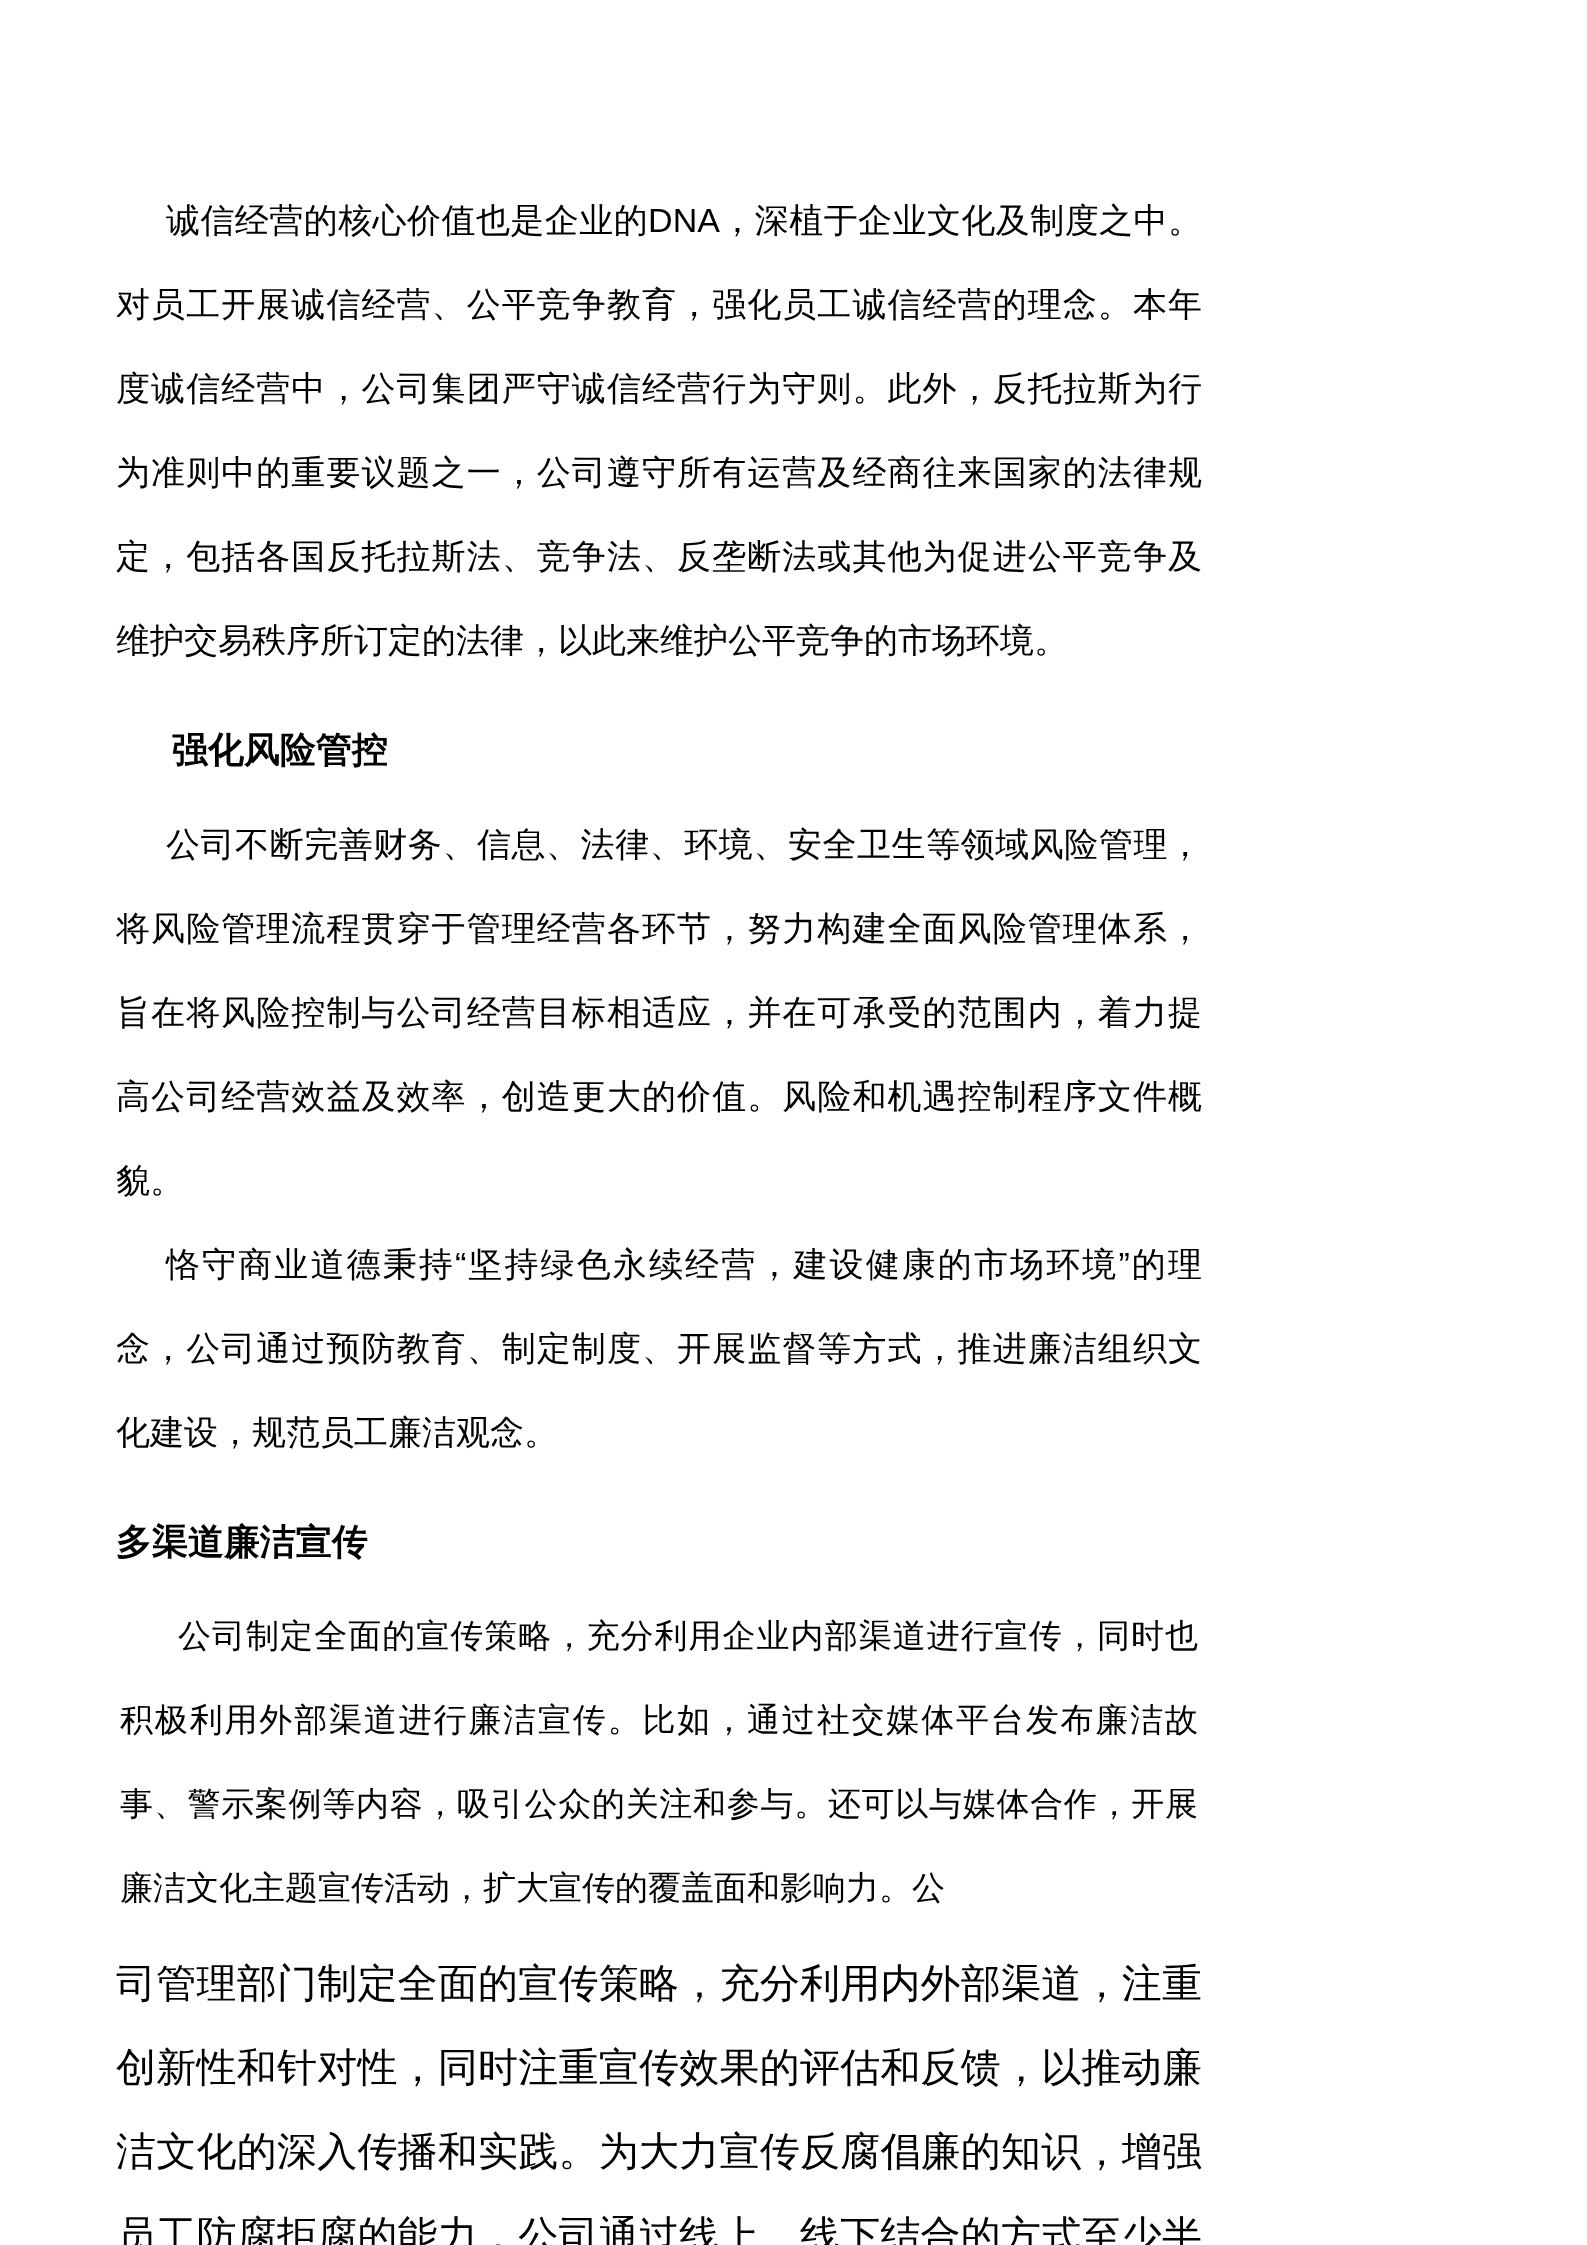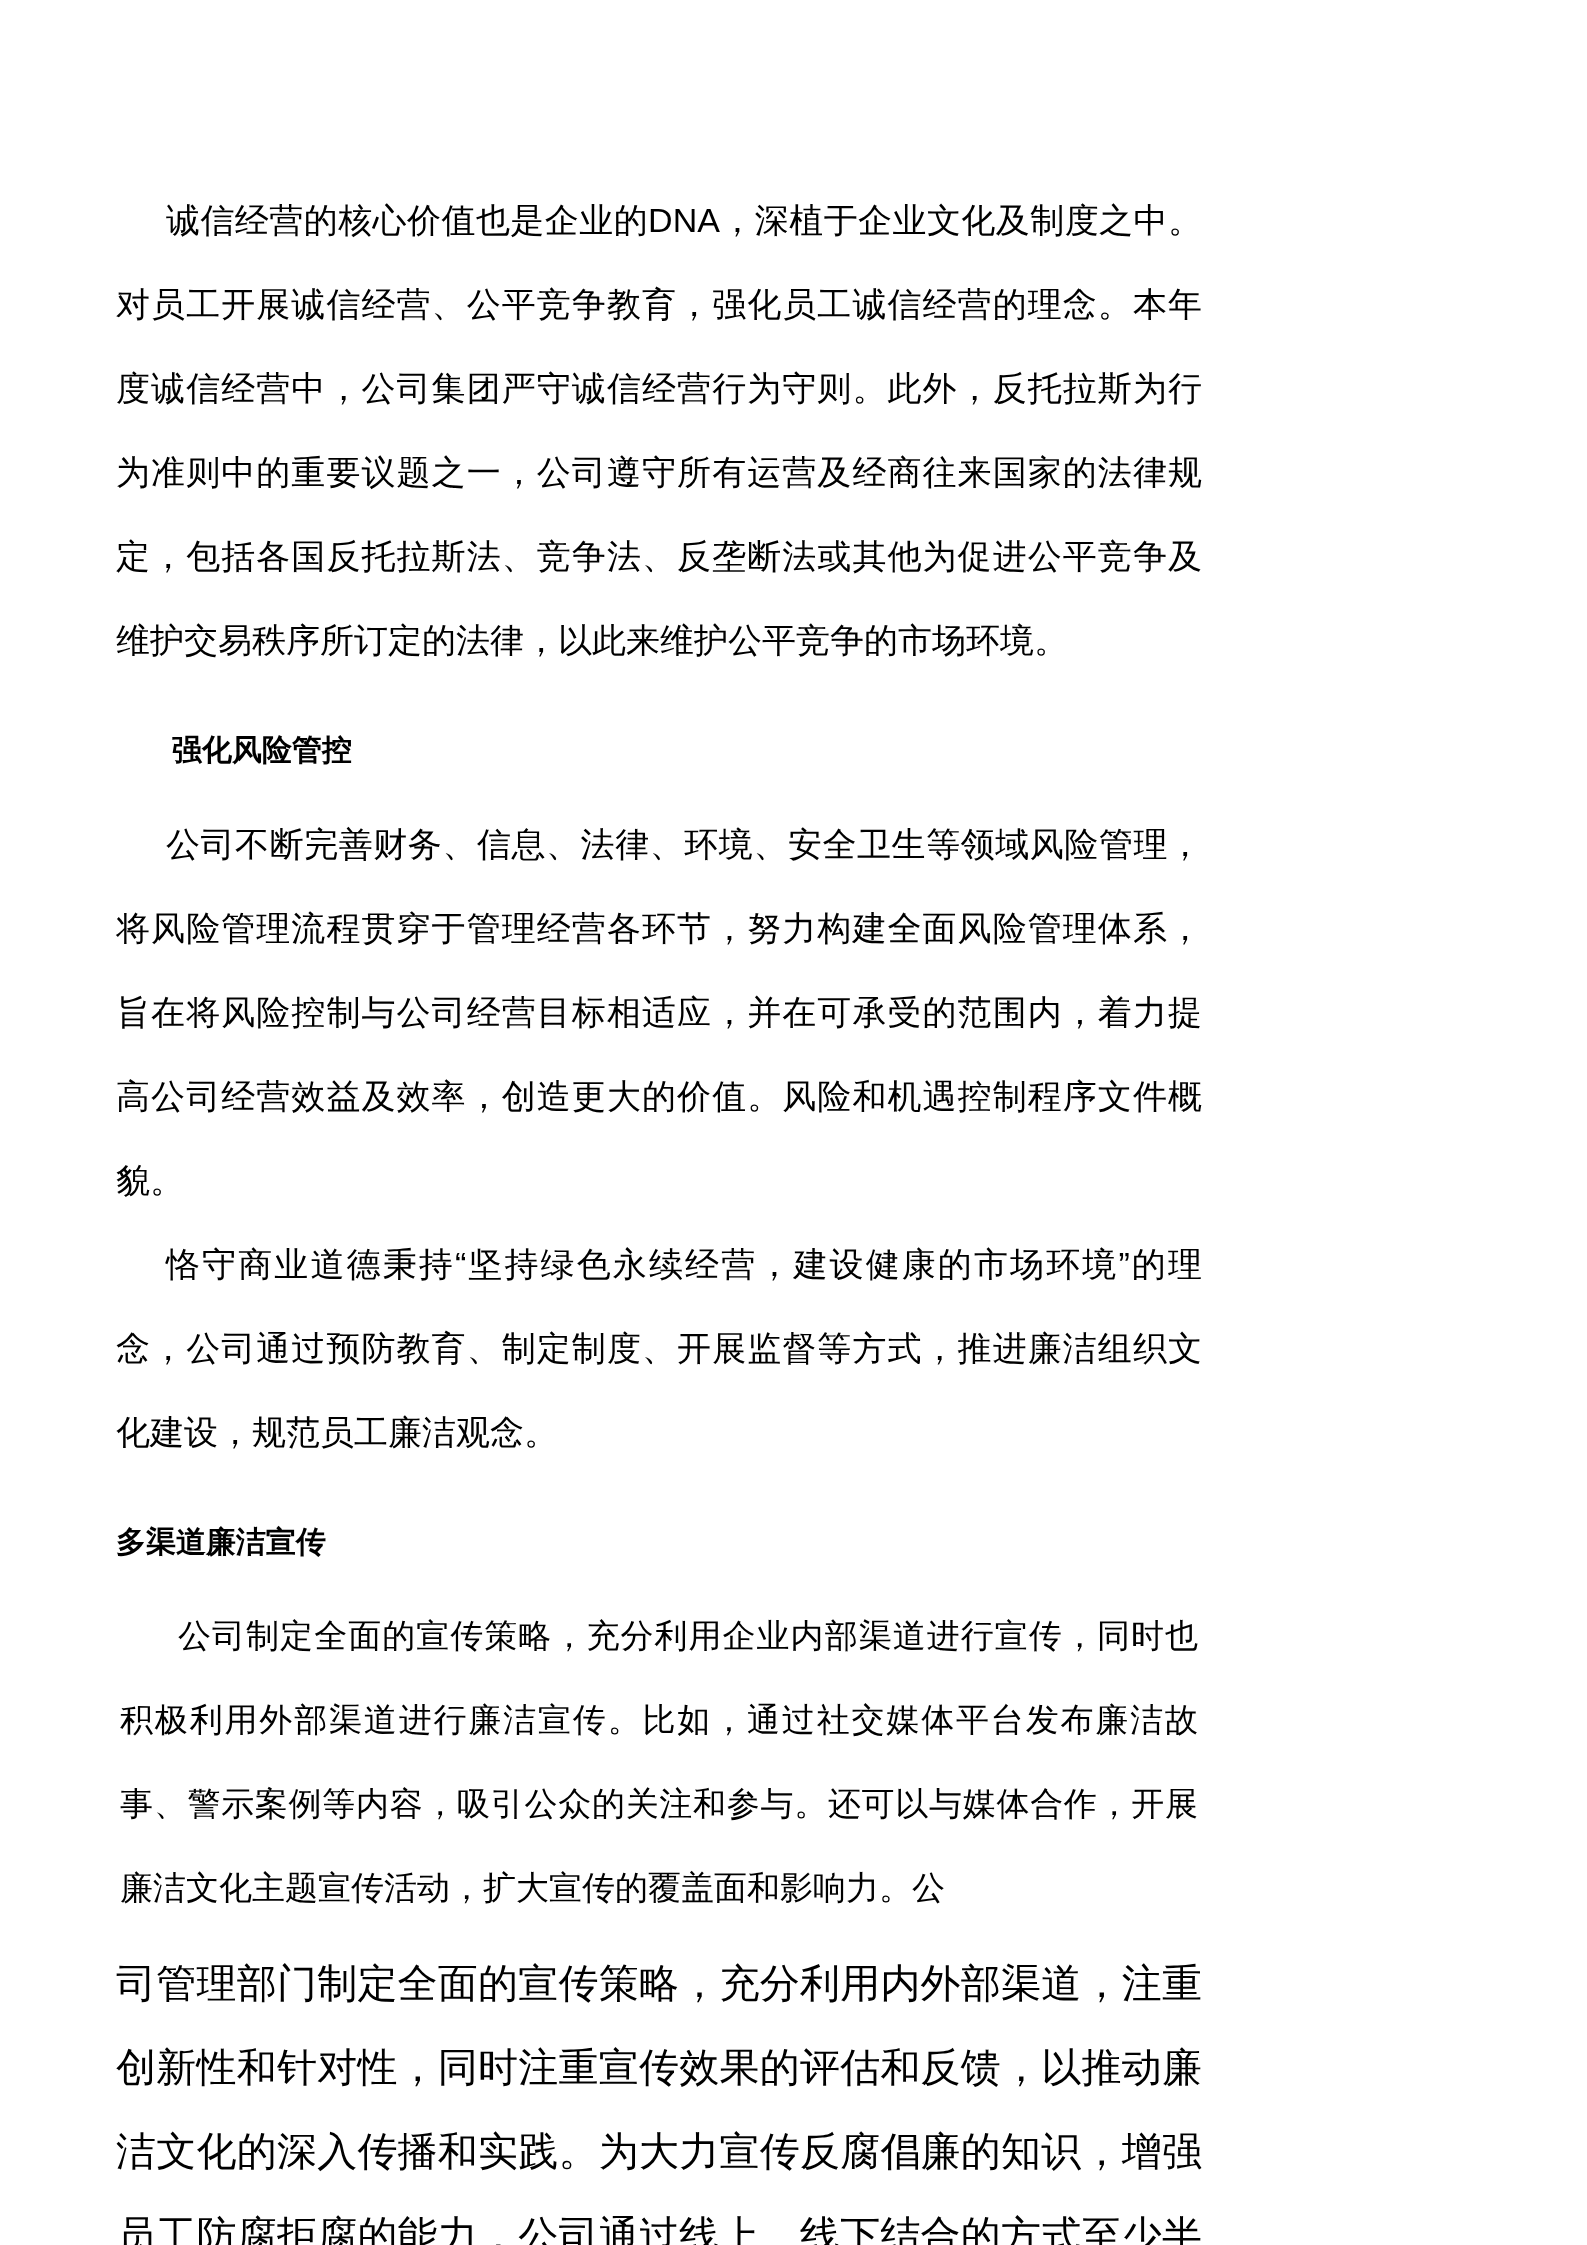--- a/index.html
+++ b/index.html
@@ -27,21 +27,21 @@
     line-height: 84px;
     text-align: justify;
     text-justify: inter-ideograph;
     color: #000000;
   }
   .indent {
     text-indent: 50px;
   }
   .heading {
     margin: 26px 0 10px 0;
-    font-size: 30px;
+    font-size: 36px;
     font-weight: 700;
     line-height: 84px;
     color: #000000;
   }
   .heading.indent {
     text-indent: 56px;
   }
   .para-b1 {
     margin: 4px;
     font-size: 33px;

